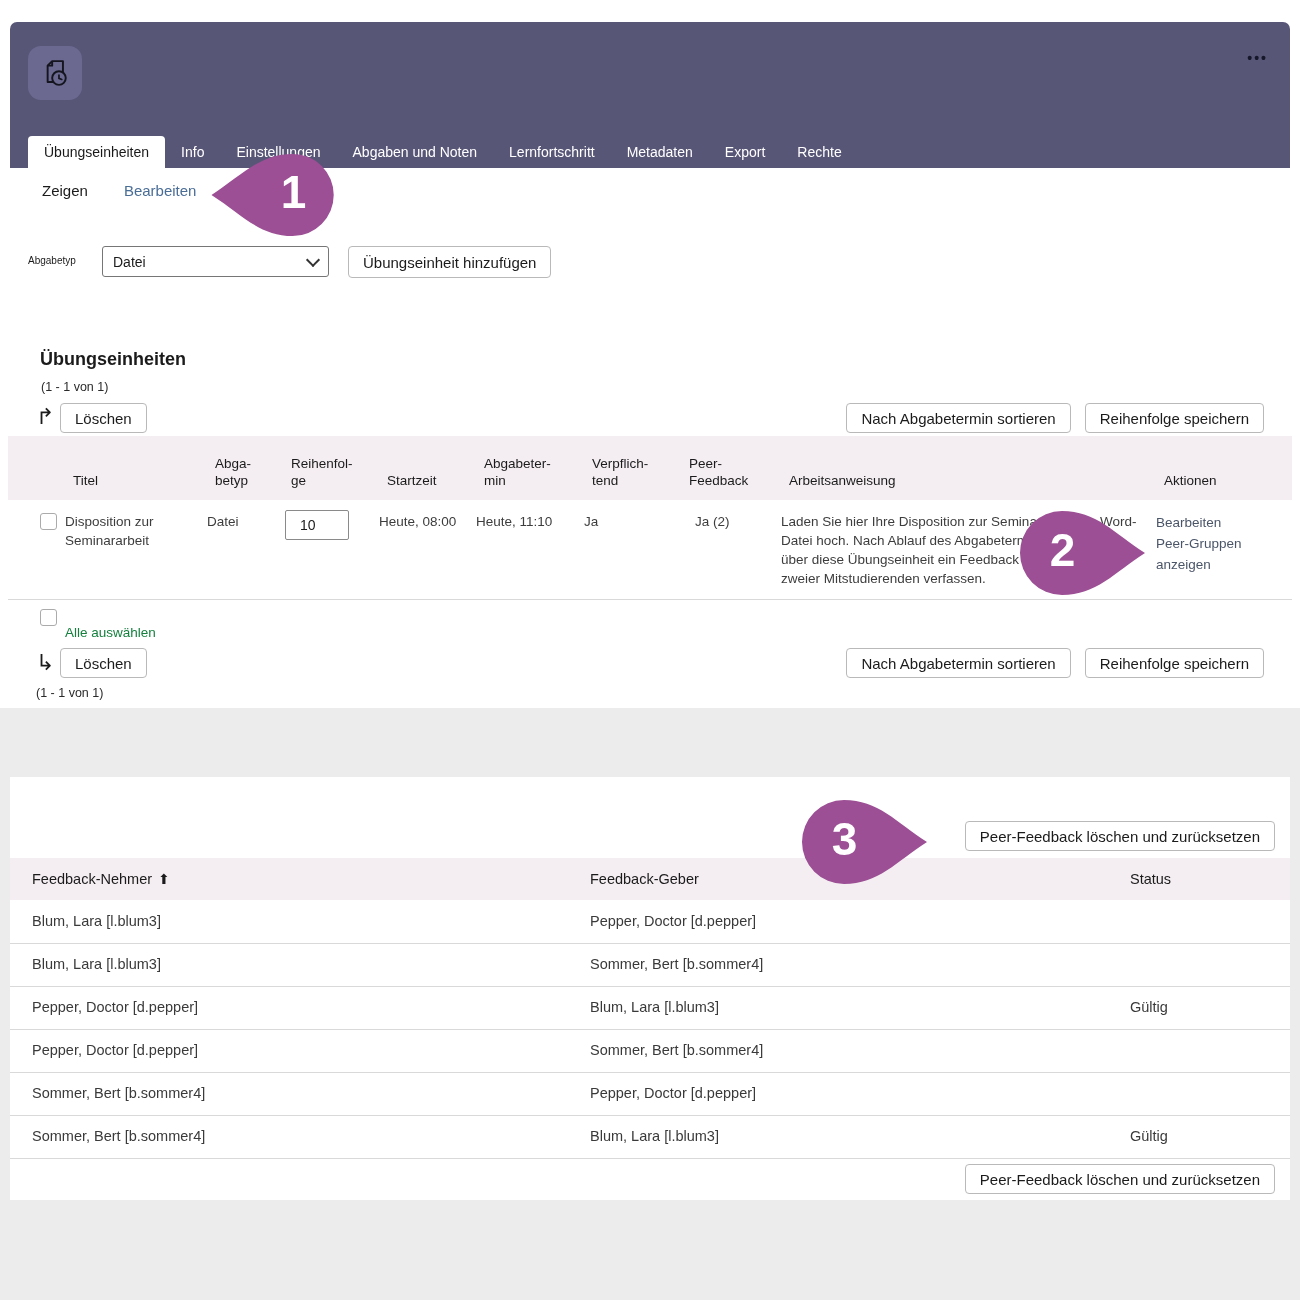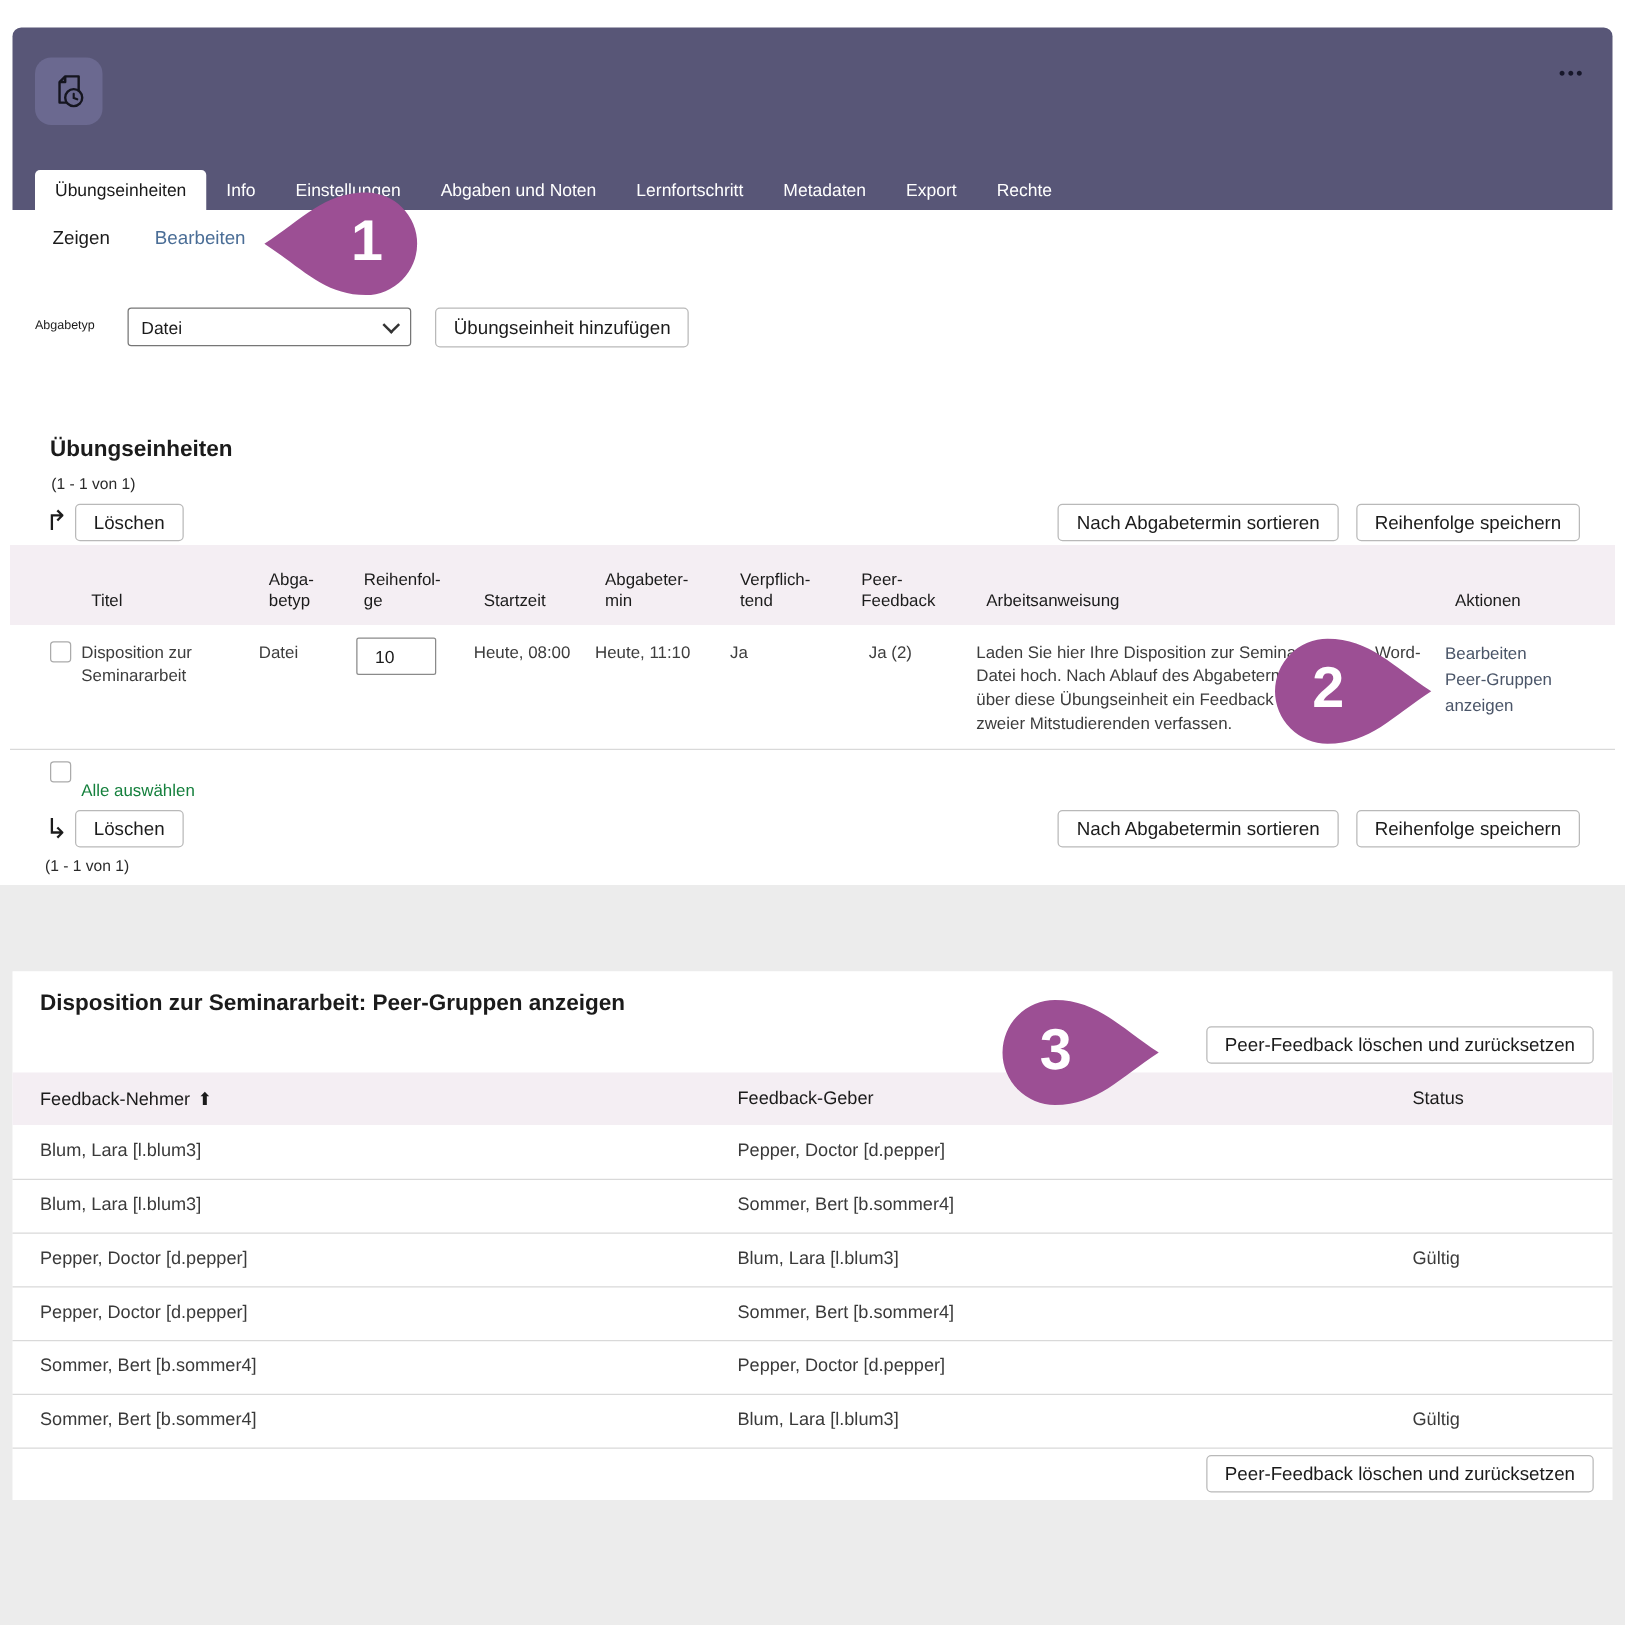--- a/index.html
+++ b/index.html
@@ -146,21 +146,20 @@
   <span class="apply-arrow" style="left:36px;top:652px;">↳</span>
   <button class="btn" style="left:60px;top:648px;">Löschen</button>
   <div class="btn-group" style="right:36px;top:648px;">
     <button class="btn btn-in-group">Nach Abgabetermin sortieren</button>
     <button class="btn btn-in-group">Reihenfolge speichern</button>
   </div>
   <div class="count" style="left:36px;top:686px;">(1 - 1 von 1)</div>
 
   <div class="panel" style="left:10px;top:777px;width:1280px;height:423px;"></div>
 
-  <h2 class="sec-title" style="left:32px;top:792px;">Disposition zur Seminararbeit: Peer-Gruppen anzeigen</h2>
   <button class="btn" style="right:25px;top:821px;font-size:15px;">Peer-Feedback löschen und zurücksetzen</button>
 
   <div class="thead2">
     <span class="th2" style="left:22px;"><span>Feedback-Nehmer</span><span class="sorticon">⬆</span></span>
     <span class="th2" style="left:580px;"><span>Feedback-Geber</span></span>
     <span class="th2" style="left:1120px;"><span>Status</span></span>
   </div>
 
   <div class="prow" style="top:900px;">
     <span class="pcell" style="left:22px;">Blum, Lara [l.blum3]</span>

